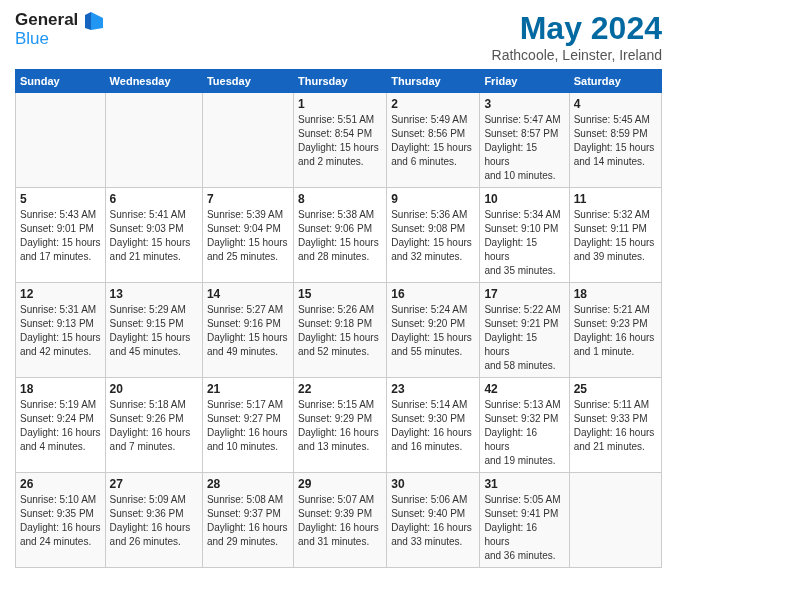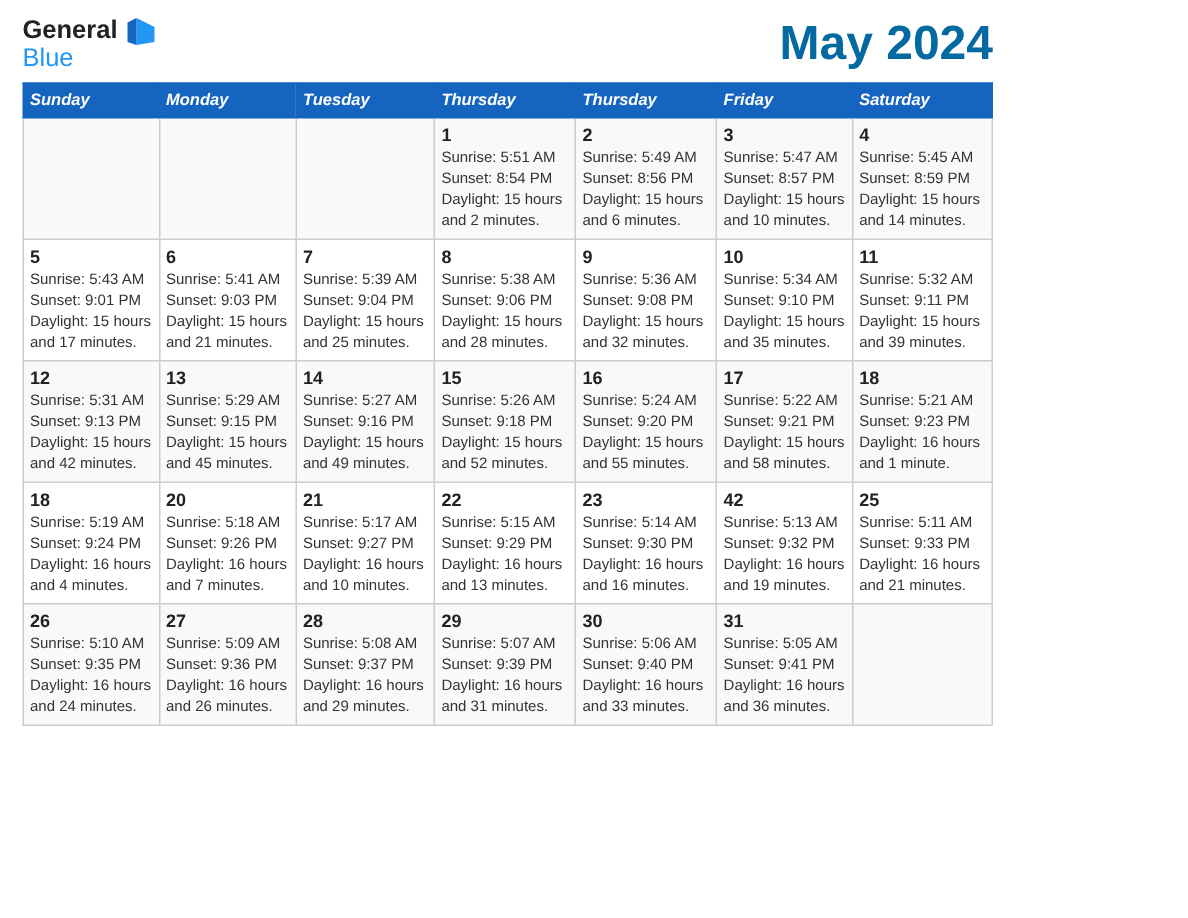--- a/index.html
+++ b/index.html
@@ -42,21 +42,20 @@
       font-size: 10.5px;
     }
     .calendar thead tr th {
       background: #1565C0;
       color: #fff;
       padding: 5px 4px;
       text-align: left;
       font-size: 11px;
       font-weight: bold;
       border: 1px solid #1565C0;
-      font-style: italic;
     }
     .calendar tbody tr td {
       border: 1px solid #ccc;
       vertical-align: top;
       padding: 4px 4px;
       width: 113px;
       height: 78px;
       background: #fff;
     }
     .calendar tbody tr:nth-child(odd) td {
@@ -93,28 +92,29 @@
                 <polygon points="2,5 8,2 8,20 2,18" fill="#1565C0"></polygon>
               </svg>
             </div>
             <div style="font-size:17px;font-weight:normal;color:#2196F3;margin-top:-2px;">Blue</div>
           </div>
         </div>
       </div>
     </div>
     <div class="title-block">
       <div class="main-title">May 2024</div>
+      <div class="sub-title">Rathcoole, Leinster, Ireland</div>
     </div>
   </div>
 
   <table class="calendar">
     <thead>
       <tr>
       <th>Sunday</th>
-          <th>Monday</th>
+          <th>Wednesday</th>
           <th>Tuesday</th>
           <th>Thursday</th>
           <th>Thursday</th>
           <th>Friday</th>
           <th>Saturday</th>
         </tr>
     </thead>
     <tbody id="calendar-body">
     <tr>
           <td></td>

